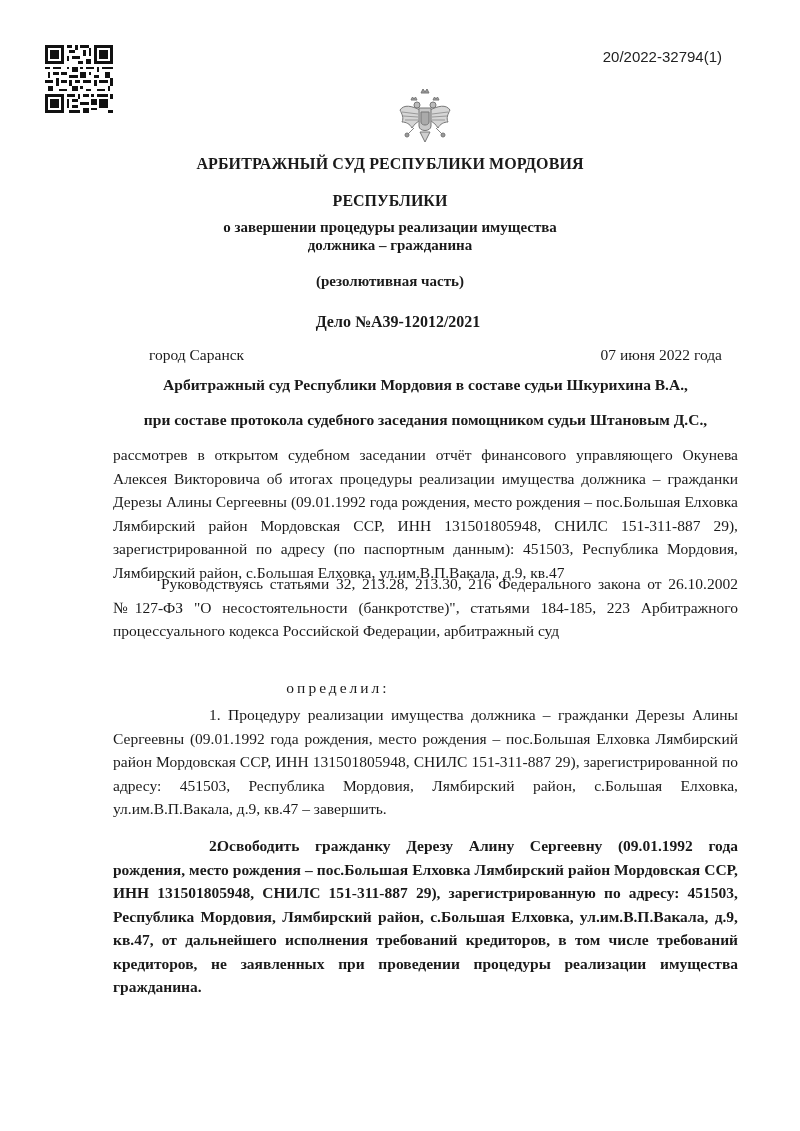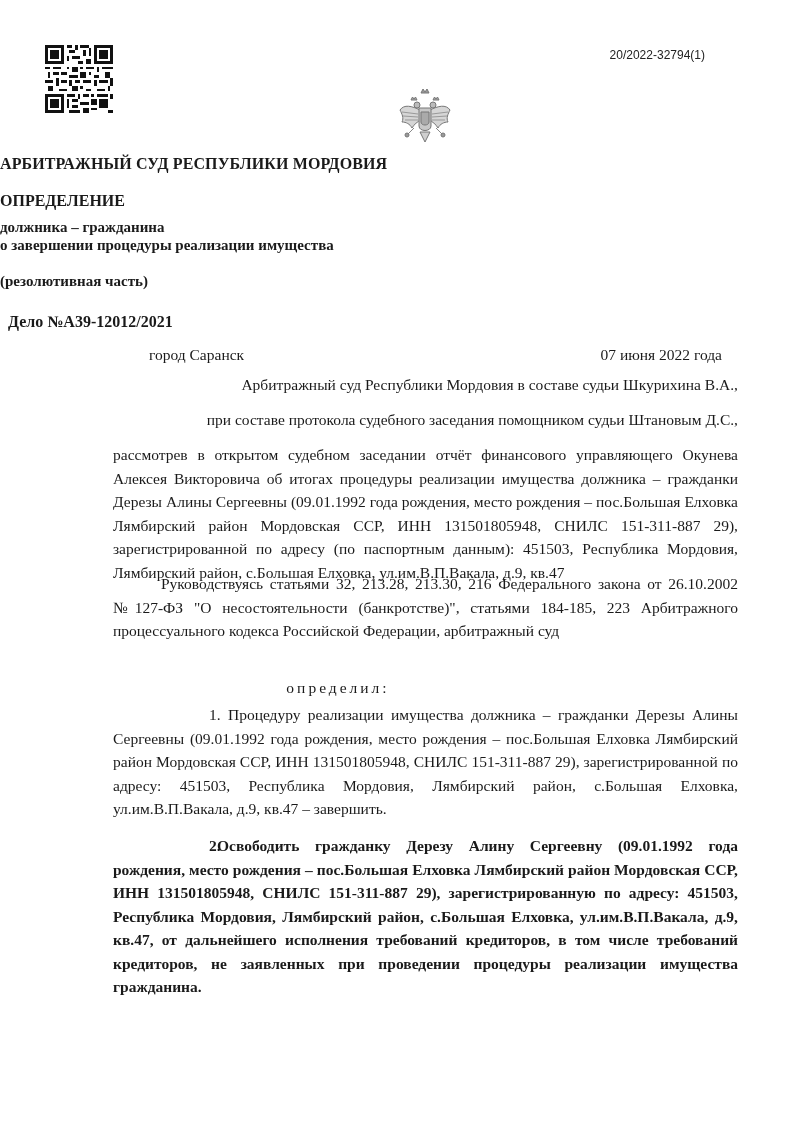--- a/index.html
+++ b/index.html
@@ -17,38 +17,38 @@
     }
     .qr {
       position: absolute;
       left: 45px;
       top: 45px;
       width: 68px;
       height: 68px;
     }
     .doc-id {
       position: absolute;
-      right: 95px;
+      right: 78px;
       top: 48px;
       font-family: "Liberation Sans", "DejaVu Sans", sans-serif;
-      font-size: 12px;
+      font-size: 15px;
       color: #222;
     }
     .emblem {
       position: absolute;
       left: 398px;
       top: 88px;
       width: 54px;
       height: 60px;
     }
     .center {
       position: absolute;
       left: 0;
       width: 780px;
-      text-align: left;
+      text-align: center;
       font-weight: bold;
     }
     .court-name { top: 155px; font-size: 16px; letter-spacing: 0.1px; }
     .doc-type { top: 192px; font-size: 16px; }
     .subject { top: 218px; font-size: 15px; line-height: 18px; }
     .part { top: 273px; font-size: 15px; }
     .case { top: 313px; font-size: 16px; margin-left: 8px; }
 
     .place-date {
       position: absolute;
@@ -62,21 +62,21 @@
     }
 
     .para {
       position: absolute;
       left: 113px;
       width: 625px;
       font-size: 15.5px;
       line-height: 23.5px;
       text-align: justify;
     }
-    .para.single { text-align: right; }
+    .para.single { text-align: center; font-weight: bold; }
     .p-composition { top: 373px; }
     .p-secretary { top: 408px; }
     .p-considered { top: 443px; }
     .p-guided { top: 572px; text-indent: 48px; }
     .p-ruled {
       position: absolute;
       left: 0;
       width: 676px;
       top: 679px;
       text-align: center;
@@ -137,24 +137,24 @@
     <path d="M22 44 l5 10 l5 -10 z" fill="#cfcfcf"></path>
 
     <path d="M16 40 l-6 6" stroke="#888"></path>
     <circle cx="9" cy="47" r="2" fill="#999"></circle>
     <path d="M38 40 l6 6" stroke="#888"></path>
     <circle cx="45" cy="47" r="2" fill="#999"></circle>
   </g>
 </svg>
 
 <div class="center court-name">АРБИТРАЖНЫЙ СУД РЕСПУБЛИКИ МОРДОВИЯ</div>
-<div class="center doc-type">ОПРЕДЕЛЕНИЕ</div>
+<div class="center doc-type">РЕСПУБЛИКИ</div>
 <div class="center subject">
+  <div>о завершении процедуры реализации имущества</div>
   <div>должника – гражданина</div>
-  <div>о завершении процедуры реализации имущества</div>
 </div>
 <div class="center part">(резолютивная часть)</div>
 <div class="center case">Дело №А39-12012/2021</div>
 
 <div class="place-date">
   <span>город Саранск</span>
   <span>07 июня 2022 года</span>
 </div>
 
 <div class="para single p-composition">Арбитражный суд Республики Мордовия в составе судьи Шкурихина В.А.,</div>

